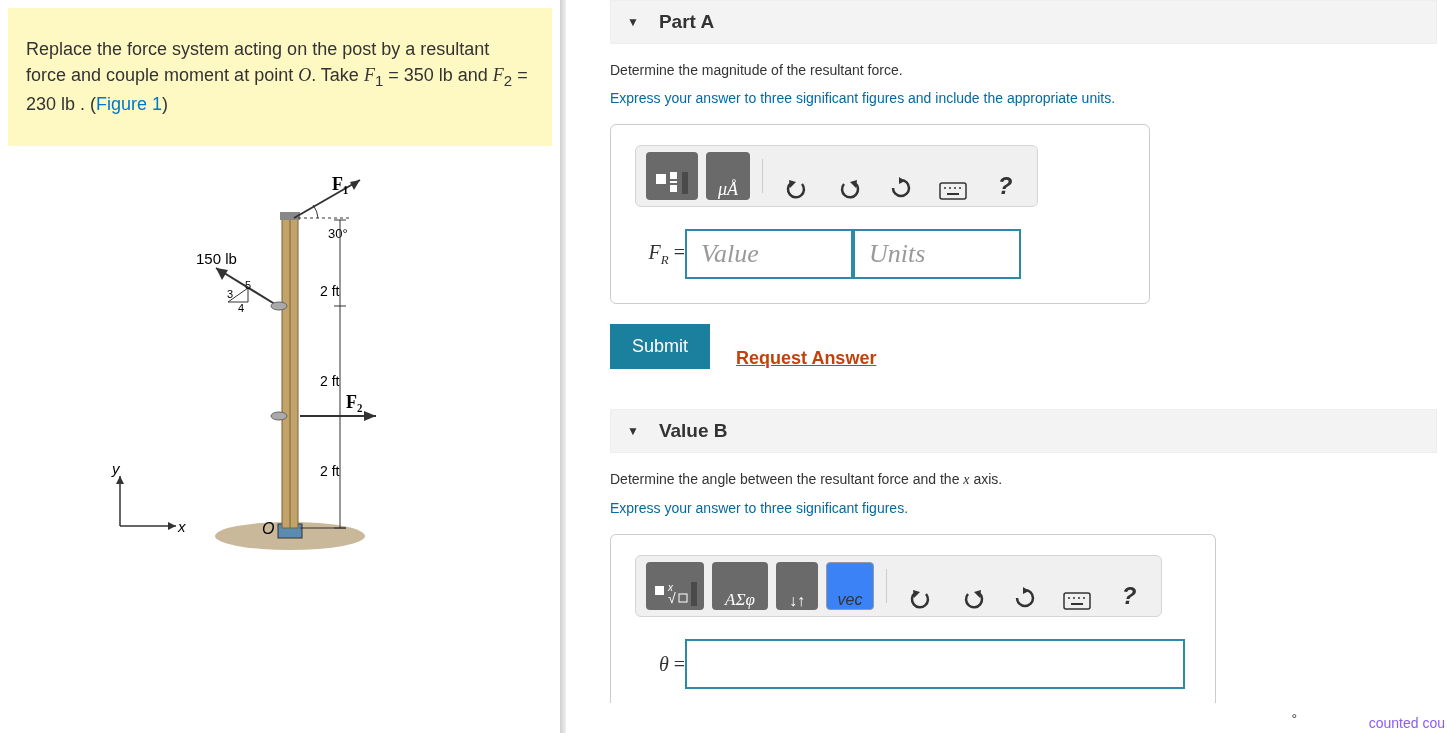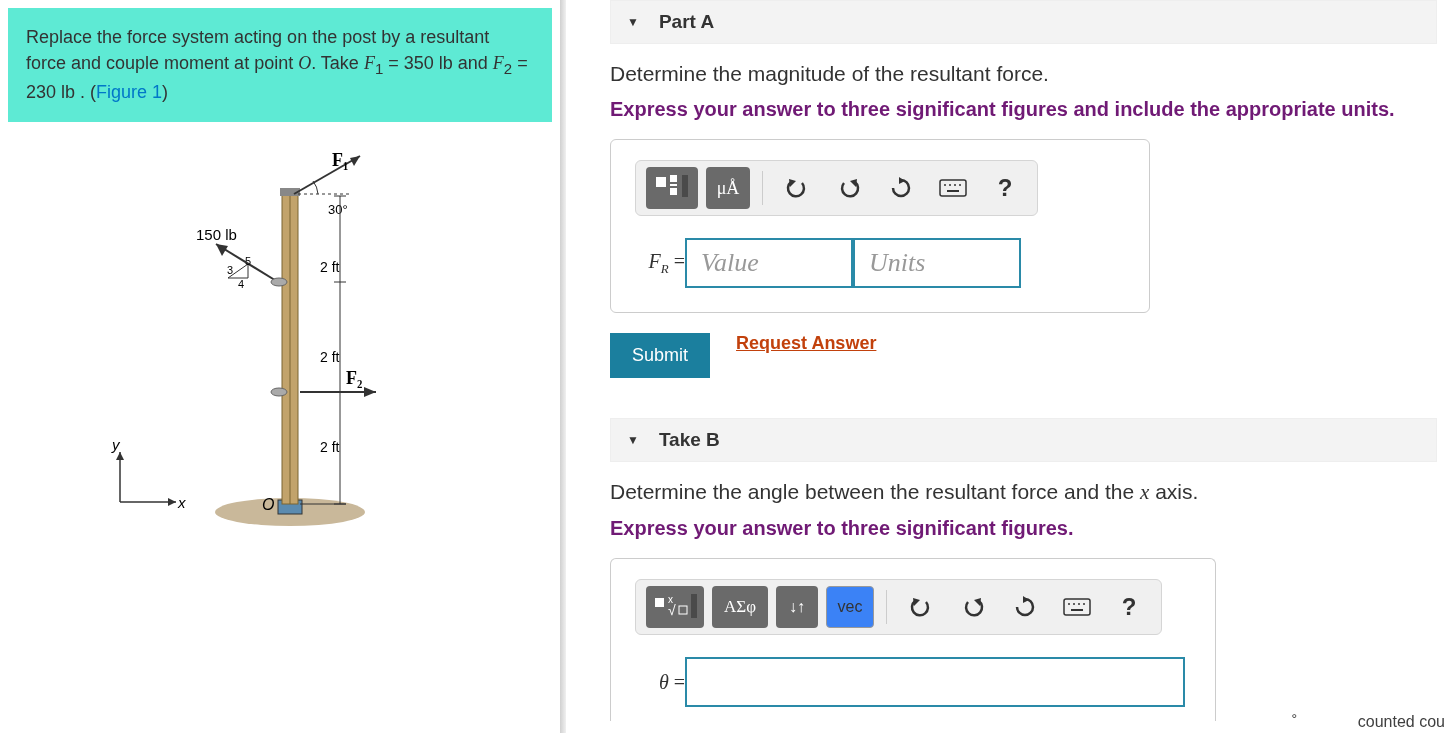--- a/index.html
+++ b/index.html
@@ -2,60 +2,60 @@
 <html><head>
 <meta charset="utf-8">
 <style>
   * { box-sizing: border-box; margin: 0; padding: 0; }
   body { font-family: Arial, Helvetica, sans-serif; font-size: 16px; color: #333; background: #fff; width: 1447px; height: 733px; overflow: hidden; position: relative; }
   .container { display: flex; height: 100%; }
   .left-pane { width: 560px; padding: 0; position: relative; }
   .right-pane { flex: 1; padding: 0 10px 0 50px; position: relative; }
   .divider { position: absolute; left: 560px; top: 0; bottom: 0; width: 6px; background: linear-gradient(to right, #d0d0d0 0%, #f0f0f0 100%); }
 
-  .prompt-box { background: #5eead4; padding: 16px 18px; margin: 8px 8px 30px 8px; font-size: 18px; line-height: 1.45; color: #333; }
+  .prompt-box { background: #fef9c3; padding: 28px 18px; margin: 8px 8px 30px 8px; font-size: 18px; line-height: 1.45; color: #333; }
   .prompt-box .link { color: #0077c8; }
 
   .figure-header { display: flex; align-items: center; justify-content: space-between; margin: 60px 8px 8px 0; padding-bottom: 6px; border-bottom: 1px solid #ddd; }
   .figure-header h3 { font-size: 22px; font-weight: 400; color: #333; }
   .figure-nav { display: flex; align-items: center; gap: 10px; margin-right: 20px; }
   .nav-btn { width: 28px; height: 28px; border-radius: 50%; border: 1px solid #bbb; background: #fafafa; color: #888; display: flex; align-items: center; justify-content: center; cursor: pointer; font-size: 14px; }
   .figure-nav span { font-size: 17px; color: #444; }
 
   .figure-svg-wrap { display: flex; justify-content: center; margin-top: 10px; }
 
   .part-header { background: #f3f3f3; border: 1px solid #eee; padding: 10px 16px; display: flex; align-items: center; gap: 20px; margin-bottom: 18px; }
   .part-header .arrow { font-size: 12px; color: #333; }
   .part-header .label { font-size: 19px; font-weight: bold; color: #333; }
 
-  .question-text { font-size: 21px; color: #333; margin: 0 0 12px 0; }
-  .instruction-text { font-size: 20px; font-weight: bold; color: #701a75; margin-bottom: 18px; }
+  .question-text { font-size: 14px; color: #333; margin: 0 0 12px 0; }
+  .instruction-text { font-size: 14px; font-weight: normal; color: #0369a1; margin-bottom: 18px; }
 
   .answer-box { border: 1px solid #ccc; border-radius: 6px; padding: 20px 30px 24px 24px; display: inline-block; min-width: 540px; }
   .answer-box-b { border: 1px solid #ccc; border-radius: 6px 6px 0 0; border-bottom: none; padding: 20px 30px 14px 24px; display: inline-block; min-width: 580px; }
 
   .toolbar { background: #f0f0f0; border: 1px solid #d5d5d5; border-radius: 6px; padding: 6px 10px; display: inline-flex; align-items: center; gap: 8px; margin-bottom: 22px; }
-  .tool-btn { width: 44px; height: 42px; border: none; border-radius: 4px; display: flex; align-items: center; justify-content: center; font-size: 20px; cursor: pointer; color: #333; background: transparent; }
+  .tool-btn { width: 44px; height: 48px; border: none; border-radius: 4px; display: flex; align-items: flex-end; justify-content: center; font-size: 20px; cursor: pointer; color: #333; background: transparent; font-style: italic; }
   .tool-btn.grey { background: #6a6a6a; color: #fff; font-size: 16px; font-family: 'Times New Roman', serif; }
   .tool-btn.grey-split { background: #6a6a6a; width: 52px; position: relative; }
   .tool-sep { width: 1px; height: 34px; background: #ccc; margin: 0 4px; }
 
   .answer-line { display: flex; align-items: center; }
   .var-label { font-family: 'Times New Roman', serif; font-size: 20px; font-style: italic; min-width: 50px; text-align: right; }
   .var-label .sub { font-size: 13px; font-style: italic; vertical-align: sub; }
   .value-input { width: 168px; height: 50px; border: 2px solid #2a8aa8; font-family: 'Times New Roman', serif; font-size: 26px; font-style: italic; color: #999; padding: 0 14px; outline: none; }
   .value-input.wide { width: 500px; }
   .value-input::placeholder { color: #999; }
 
-  .submit-row { margin: 20px 0 40px 0; display: flex; align-items: flex-start; gap: 26px; }
+  .submit-row { margin: 20px 0 40px 0; display: flex; align-items: flex-end; gap: 26px; }
   .submit-btn { background: #1b7f9e; color: #fff; border: none; padding: 12px 22px; font-size: 18px; cursor: pointer; }
   .request-link { color: #c2410c; font-size: 18px; font-weight: bold; text-decoration: underline; cursor: pointer; }
 
   .part-b-wrap { margin-top: 10px; }
-  .counted { position: absolute; right: 2px; bottom: 2px; font-size: 16px; color: #404040; margin-top: 45px; }
+  .counted { position: absolute; right: 2px; bottom: 2px; font-size: 14px; color: #8b5cf6; margin-top: 45px; }
   .deg-symbol { position: absolute; right: 150px; bottom: 6px; font-size: 14px; color: #333; }
 
   .italic-x { font-family: 'Times New Roman', serif; font-style: italic; }
 </style>
 </head>
 <body>
 
 <div class="container">
   <div class="left-pane">
     <div class="prompt-box">
@@ -185,21 +185,21 @@
 
     <div class="submit-row">
       <button class="submit-btn">Submit</button>
       <a class="request-link">Request Answer</a>
     </div>
 
     
     <div class="part-b-wrap">
       <div class="part-header">
         <span class="arrow">▼</span>
-        <span class="label">Take B</span>
+        <span class="label">Value B</span>
       </div>
       <div class="question-text">
         <span>Determine the angle between the resultant force and the </span><span class="italic-x">x</span><span> axis.</span>
       </div>
       <div class="instruction-text">Express your answer to three significant figures.</div>
 
       <div class="answer-box-b">
         <div class="toolbar">
           <button class="tool-btn grey-split" style="width:58px">
             <svg width="48" height="30">

